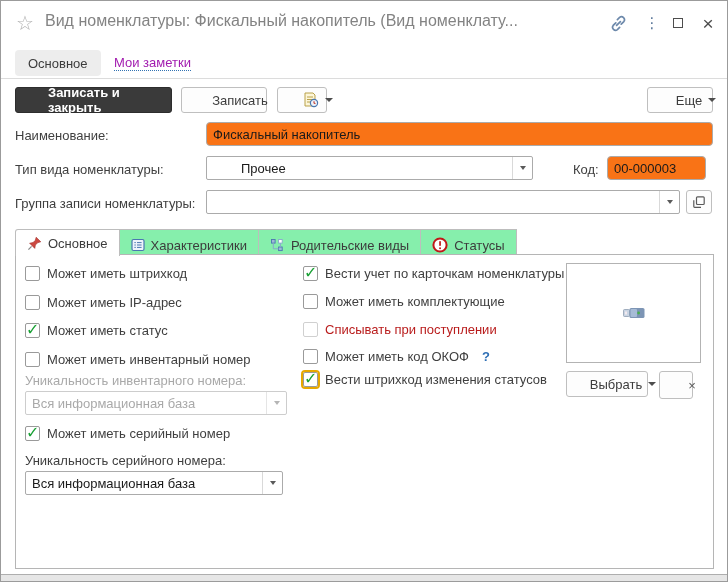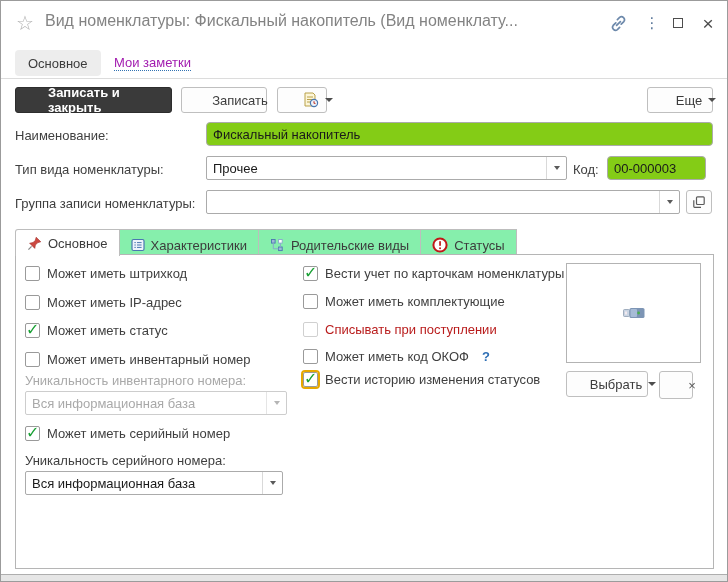--- a/index.html
+++ b/index.html
@@ -31,21 +31,21 @@
   .btn { height:26px; background:#fdfdfd; border:1px solid #bfbfbf; border-radius:3px;
          display:flex; align-items:center; justify-content:center; font-size:13px; color:#3c3c3c; cursor:pointer;padding-left:32px; }
   .btn-dark { background:#3a3a3a; border-color:#2d2d2d; color:#fff; font-weight:bold; }
   .arr { width:0; height:0; border-left:4px solid transparent; border-right:4px solid transparent; border-top:4px solid #4d4d4d; display:inline-block; }
   .btn .arr { margin-left:6px; }
 
   
   .flabel { color:#3f3f3f; white-space:nowrap; }
   .dimlabel { color:#a9a9a9; }
   .tinput { border:1px solid #ababab; border-radius:4px; height:24px; padding:0 6px; font-size:13px;
-            font-family:inherit; color:#1a1a1a; background:#84cc16; outline:none; width:100%; }
+            font-family:inherit; color:#1a1a1a; background:#f97316; outline:none; width:100%; }
   .combo { border:1px solid #ababab; border-radius:2px; height:24px; background:#fff; display:flex; align-items:center; }
   .combo-val { flex:1; padding:0 6px; color:#1a1a1a; white-space:nowrap; overflow:hidden; }
   .combo-btn { width:20px; height:100%; display:flex; align-items:center; justify-content:center; border-left:1px solid #d9d9d9; cursor:pointer; }
   .combo-btn .arr { border-top-color:#5a5a5a; border-left-width:3.5px; border-right-width:3.5px; }
   .combo.disabled { border-color:#cdcdcd; }
   .combo.disabled .combo-val { color:#a9a9a9; }
   .combo.disabled .combo-btn { border-left-color:#e5e5e5; }
   .combo.disabled .combo-btn .arr { border-top-color:#b5b5b5; }
   .sqbtn { width:26px; height:24px; background:#fdfdfd; border:1px solid #bfbfbf; border-radius:3px;
            display:flex; align-items:center; justify-content:center; cursor:pointer; }
@@ -119,21 +119,21 @@
     <span>Еще</span>
     <span class="arr"></span>
   </div>
 
   <span class="abs flabel" style="left:14px; top:127px;">Наименование:</span>
   <span class="abs" style="left:205px; top:121px; width:507px;">
     <input class="tinput" value="Фискальный накопитель" style="">
   </span>
 
   <span class="abs flabel" style="left:14px; top:161px;">Тип вида номенклатуры:</span>
-  <div class="abs combo" style="left:205px; top:155px; width:361px;">
+  <div class="abs combo" style="left:205px; top:155px; width:327px;padding-left:28px;">
     <span class="combo-val">Прочее</span>
     <span class="combo-btn">
         <span class="arr"></span>
       </span>
   </div>
   <span class="abs flabel" style="left:572px; top:161px;">Код:</span>
   <span class="abs" style="left:606px; top:155px; width:99px;">
     <input class="tinput" value="00-000003" style="">
   </span>
 
@@ -247,21 +247,21 @@
     <span class="box"></span>
     <span class="cbl">Списывать при поступлении</span>
   </label>
   <label class="abs cb" style="left:302px; top:346px;">
     <span class="box"></span>
     <span class="cbl">Может иметь код ОКОФ</span>
     <span class="help">?</span>
   </label>
   <label class="abs cb checked focused" style="left:302px; top:369px;">
     <span class="box"></span>
-    <span class="cbl">Вести историю изменения статусов</span>
+    <span class="cbl">Вести штрихкод изменения статусов</span>
   </label>
 
   <div class="abs imgbox">
     <span>
       <svg width="22" height="12" viewBox="0 0 22 12">
         <rect x="0.5" y="2.5" width="6" height="7" rx="1" fill="#c9d4e2" stroke="#8e9db1" stroke-width="0.8"></rect>
         <rect x="2" y="4.5" width="2" height="3" fill="#f2e9ef"></rect>
         <rect x="6.5" y="1" width="15" height="10" rx="1.6" fill="#7d95b5"></rect>
         <rect x="7.5" y="2" width="6.5" height="8" rx="1" fill="#a7bcd6"></rect>
         <circle cx="15.6" cy="6" r="1.4" fill="#46b04a"></circle>

